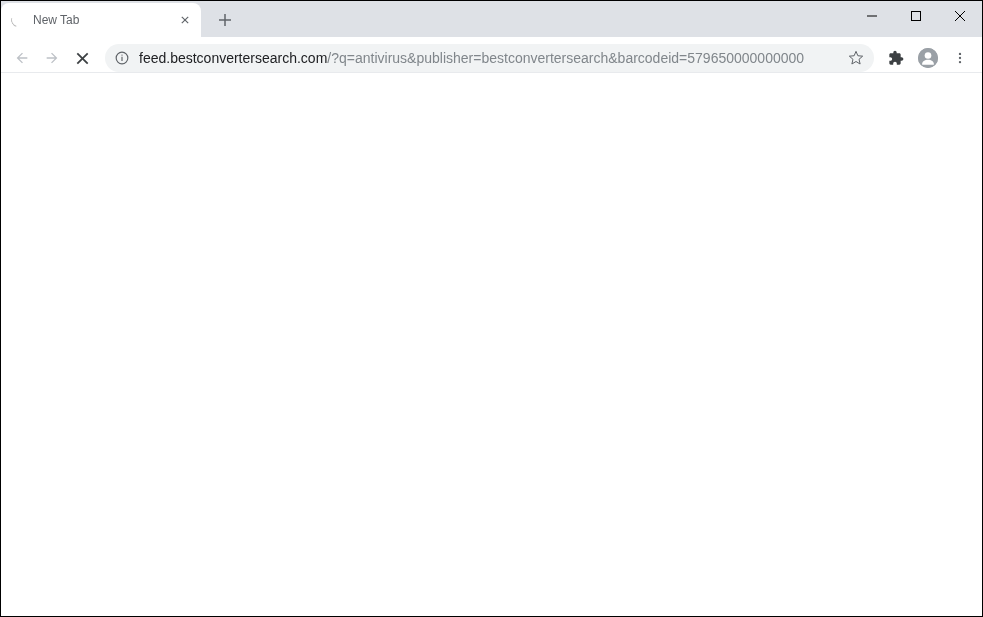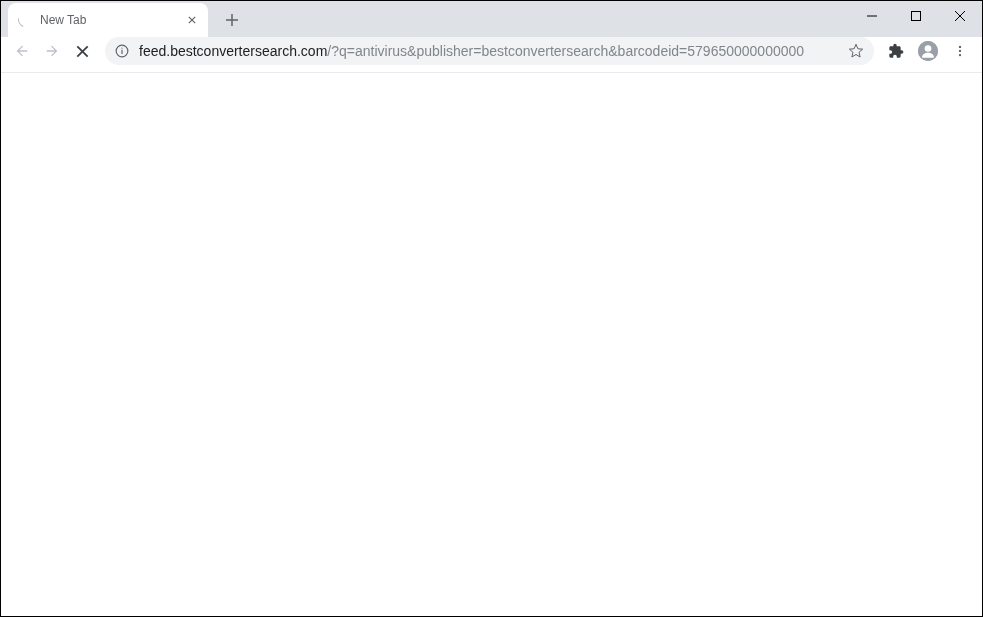--- a/index.html
+++ b/index.html
@@ -20,21 +20,20 @@
     .tab-strip {
       background: #dee1e6;
       height: 36px;
       display: flex;
       align-items: flex-end;
       position: relative;
     }
     .tab {
       background: #fff;
       height: 34px;
-      margin-left: 7px;
       width: 200px;
       border-top-left-radius: 8px;
       border-top-right-radius: 8px;
       display: flex;
       align-items: center;
       padding: 0 8px 0 10px;
       position: relative;
     }
     .tab-spinner {
       width: 14px;
@@ -92,21 +91,21 @@
       display: flex;
       align-items: center;
       justify-content: center;
       cursor: pointer;
       color: #000;
     }
     .toolbar {
       background: #fff;
       height: 36px;
       display: flex;
-      align-items: flex-start;
+      align-items: flex-end;
       padding: 0 6px;
       border-bottom: 1px solid #e8eaed;
     }
     .nav-btn {
       width: 28px;
       height: 28px;
       display: flex;
       align-items: center;
       justify-content: center;
       cursor: pointer;

